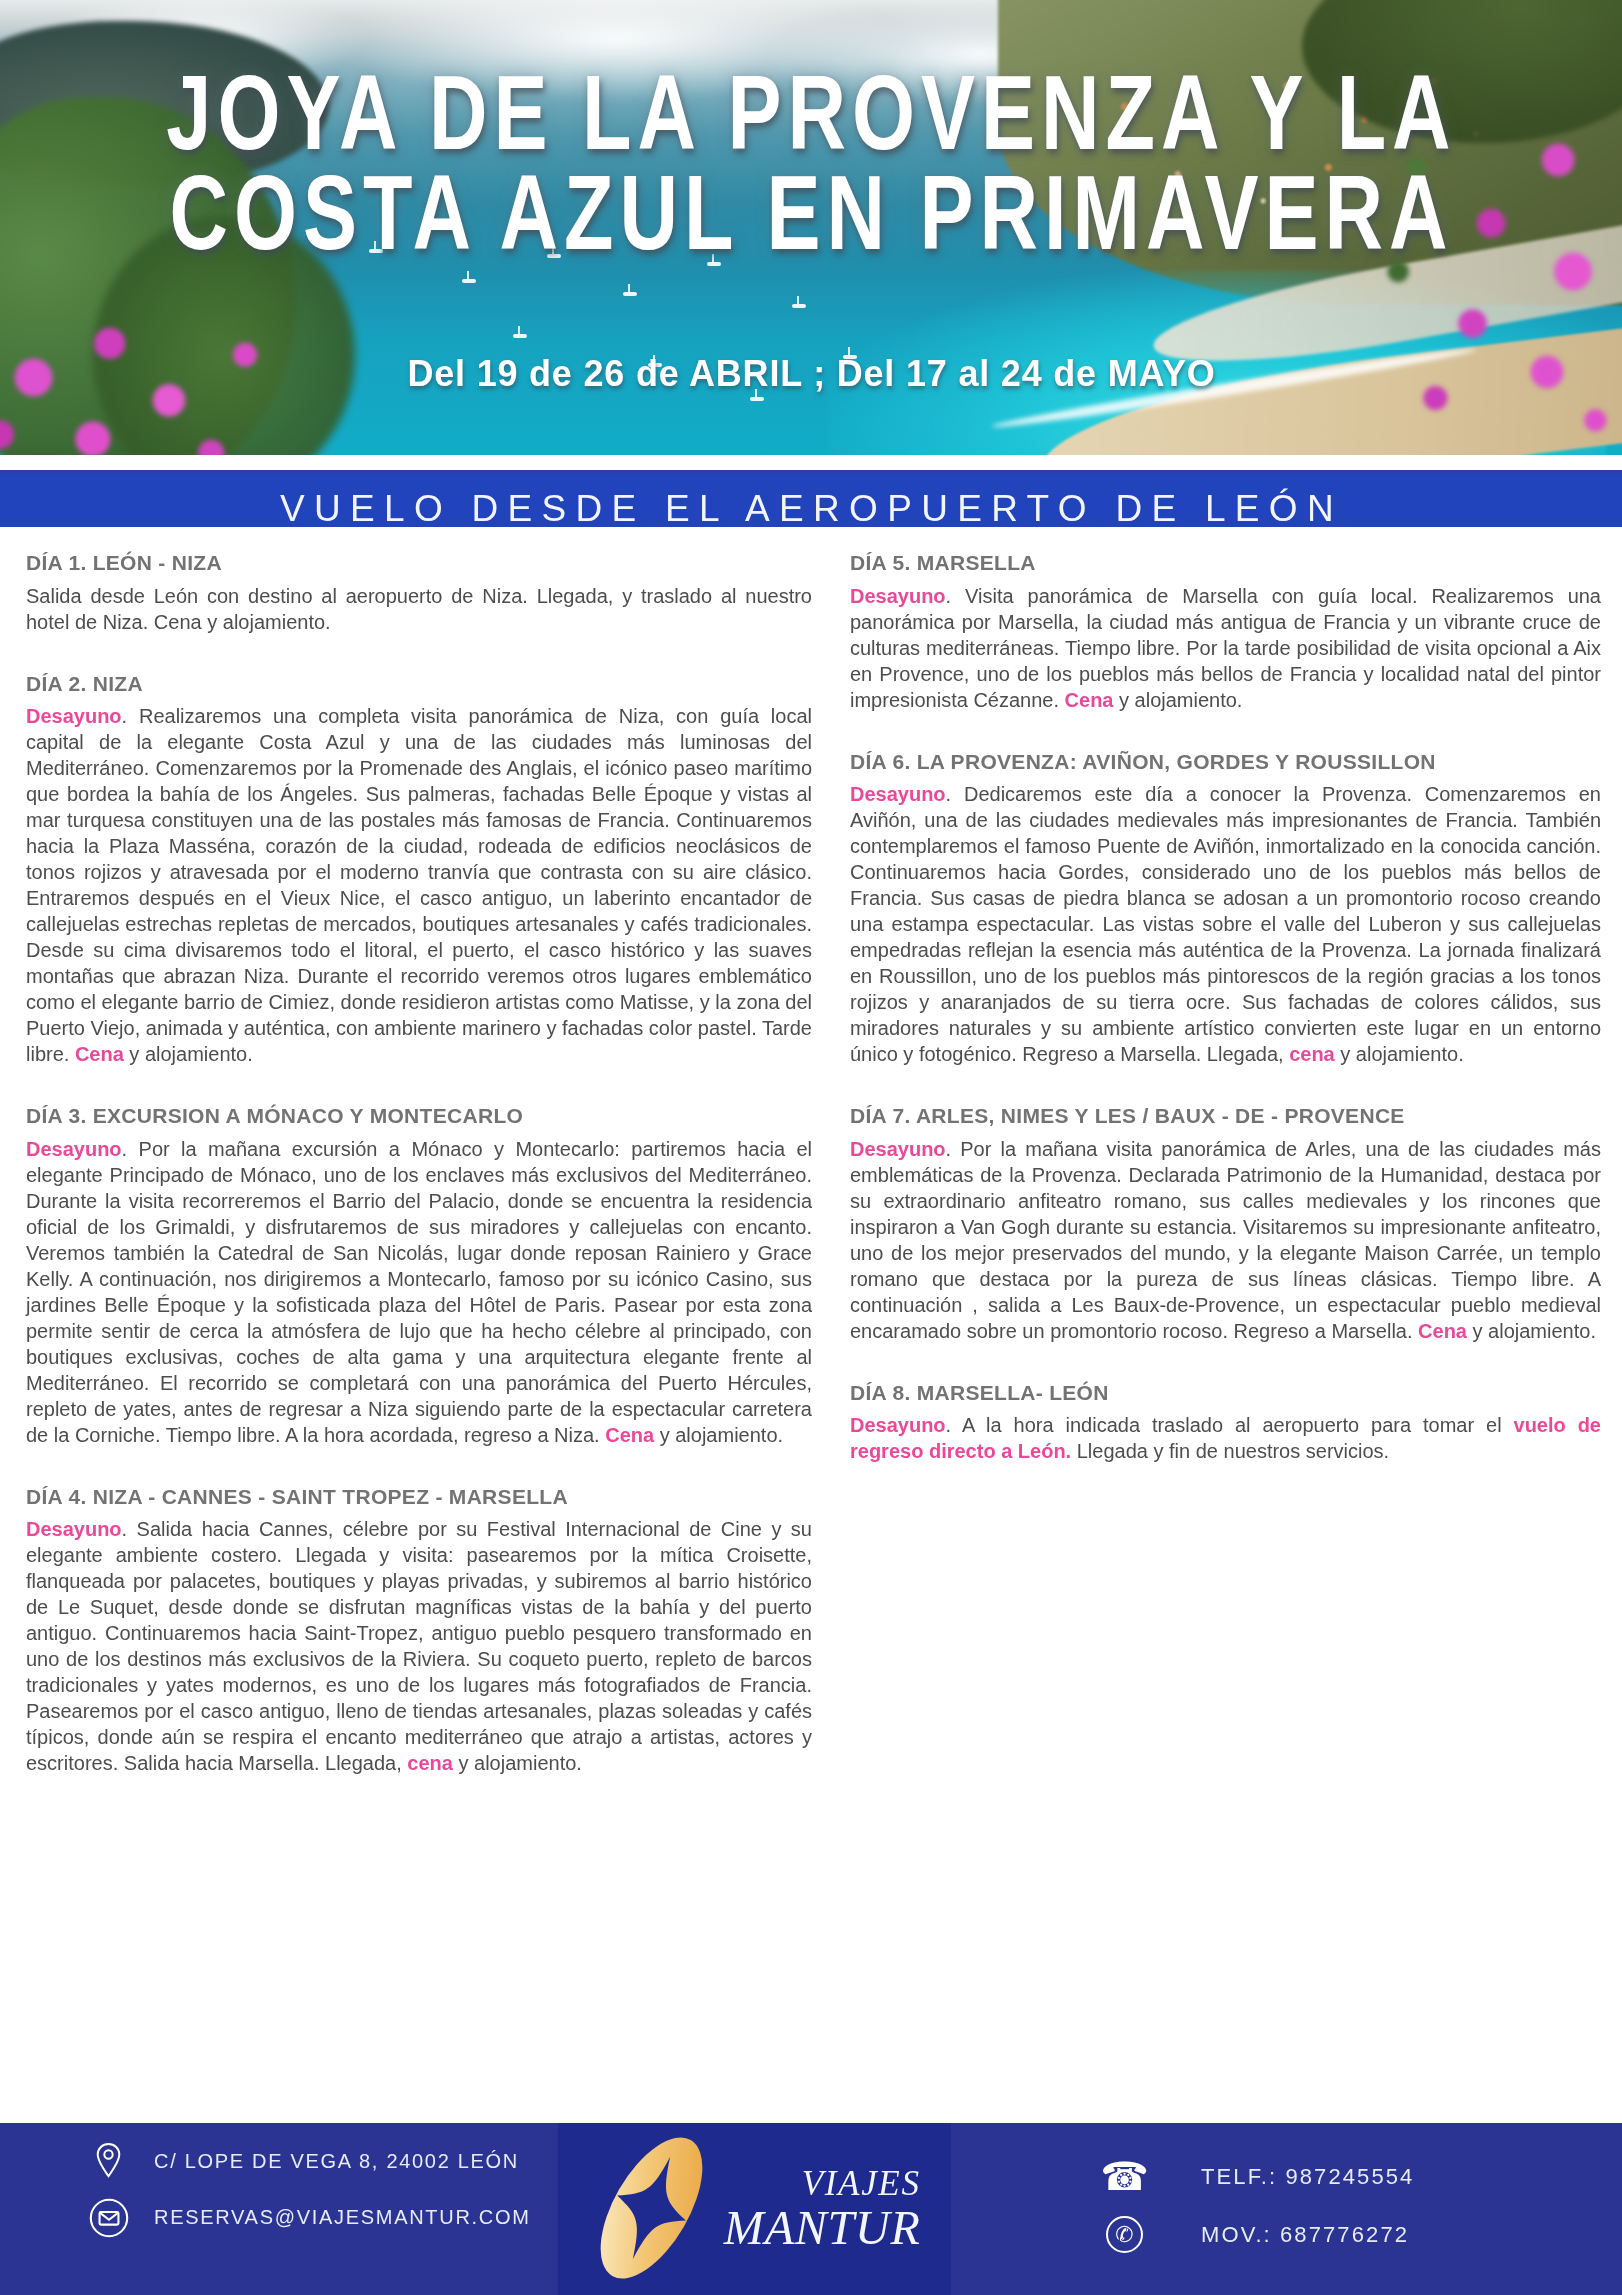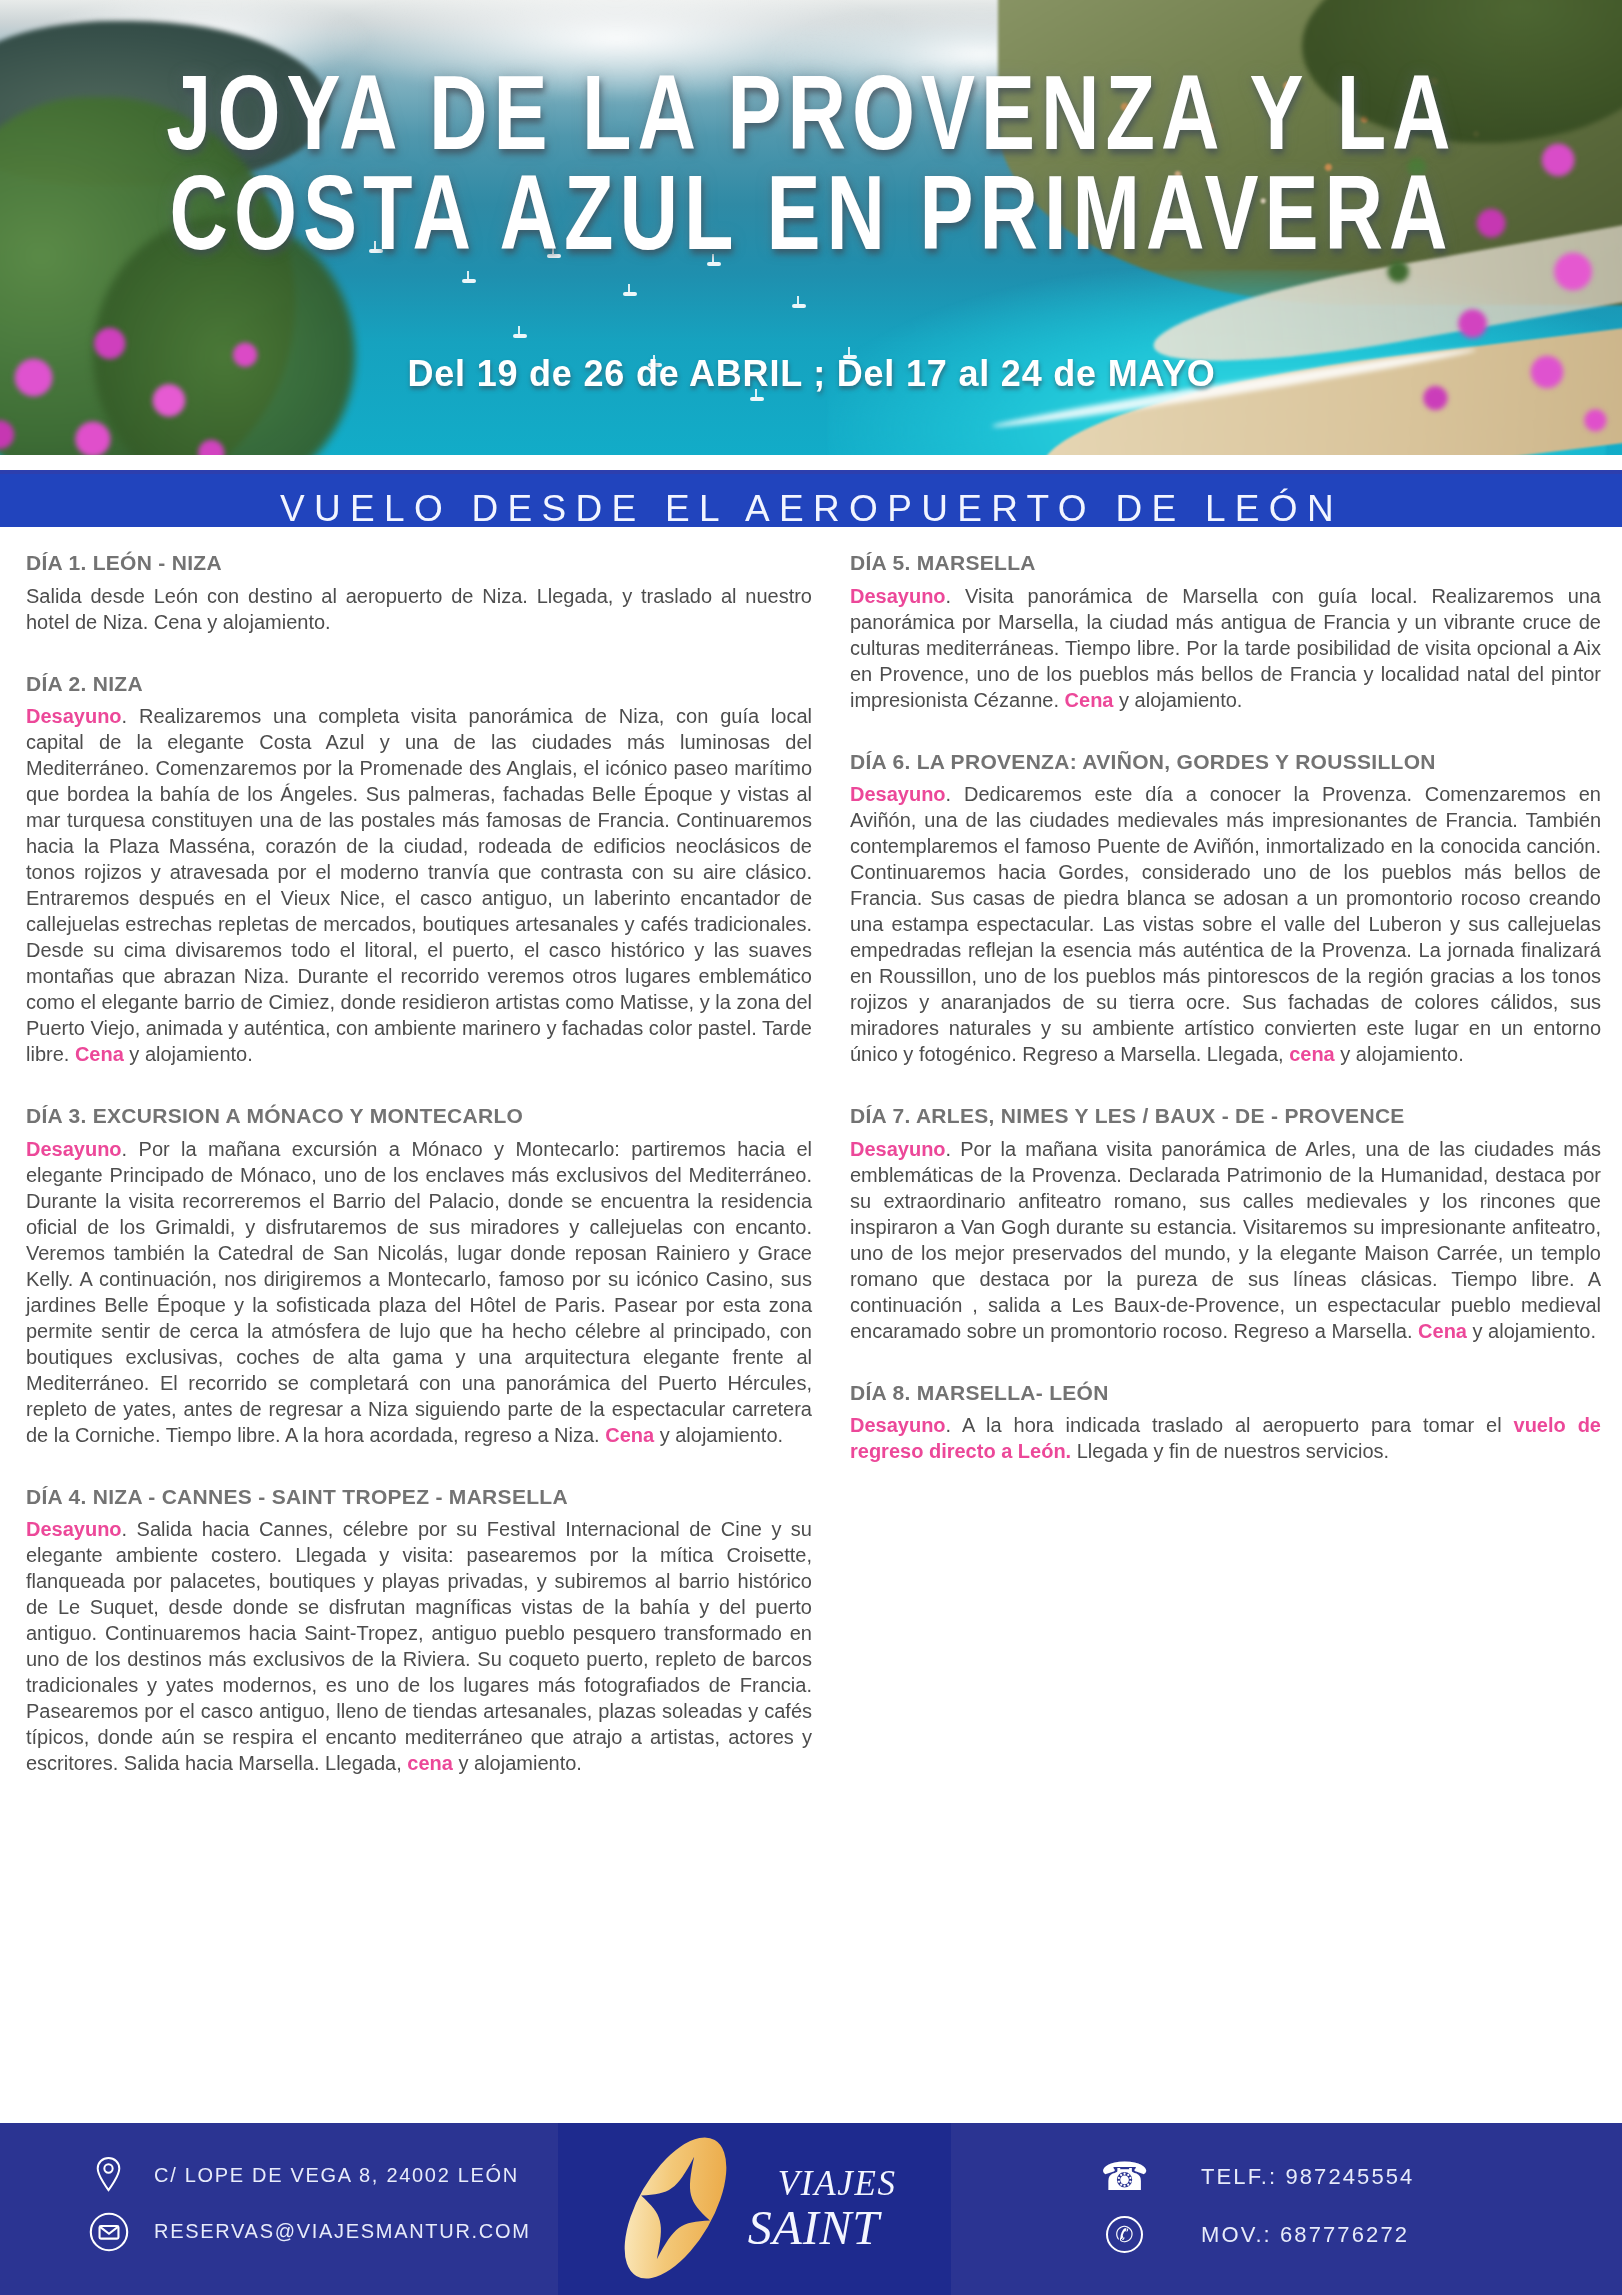--- a/index.html
+++ b/index.html
@@ -102,21 +102,21 @@
   .col{position:absolute;top:24px;}
   .col-left{left:26px;width:786px;}
   .col-right{left:850px;width:751px;}
   .day{margin-bottom:37px;}
   .day-heading{font-size:21px;font-weight:700;color:#737373;letter-spacing:0.3px;margin-bottom:7.6px;}
   .day-body{font-size:20px;line-height:26px;color:#4d4d4d;text-align:justify;}
   .day-body .bold{font-weight:700;color:#ec4899;}
 
   
   .footer{position:absolute;left:0;top:2123px;width:1623px;height:172px;background:var(--footer-blue,#2b3492);}
-  .footer-left{position:absolute;left:85px;top:30px;display:flex;flex-direction:column;gap:13.5px;justify-content:space-between;}
+  .footer-left{position:absolute;left:85px;top:16px;display:flex;flex-direction:column;gap:13.5px;justify-content:space-between;}
   .contact-row{display:flex;align-items:center;gap:22px;}
   .contact-row .cicon{width:47px;display:flex;justify-content:center;}
   .contact-row .ctext{color:#e7ebfa;font-size:20px;letter-spacing:1.7px;}
   .footer-panel{position:absolute;left:558px;top:0;width:393px;height:172px;background:var(--panel-blue,#1e2a8e);
     display:flex;align-items:center;justify-content:center;gap:8.5px;}
   .logo-text{color:#f4f6ff;font-family:"Liberation Serif",serif;font-style:italic;line-height:1;}
   .logo-text .lt1{font-size:35px;letter-spacing:1.7px;padding-left:30px;text-align:right;}
   .logo-text .lt2{font-size:48px;letter-spacing:0.8px;margin-top:3.4px;}
   .footer-right{position:absolute;left:1099px;top:34px;display:flex;flex-direction:column;gap:20px;}
   .fr-row{display:flex;align-items:center;gap:51px;}
@@ -241,21 +241,21 @@
               <stop offset="0.45" stop-color="#f3c878"></stop>
               <stop offset="1" stop-color="#e9a23b"></stop>
             </linearGradient>
           </defs>
           <ellipse cx="85" cy="115" rx="50" ry="105" fill="url(#goldg)" transform="rotate(30 85 115)"></ellipse>
           <path d="M85 42 C92 92 98 100 134 115 C98 130 92 138 85 188 C78 138 72 130 36 115 C72 100 78 92 85 42 Z" fill="#1e2a8e" transform="rotate(20 85 115)"></path>
         </svg>
       </span>
       <span class="logo-text">
         <div class="lt1">VIAJES</div>
-        <div class="lt2">SAINT</div>
+        <div class="lt2">MANTUR</div>
       </span>
     </div>
 
     <div class="footer-right">
       <div class="fr-row">
         <span class="cicon">
             <span class="phone-glyph">☎</span>
           </span>
         <span class="ctext">TELF.: 987245554</span>
       </div>

